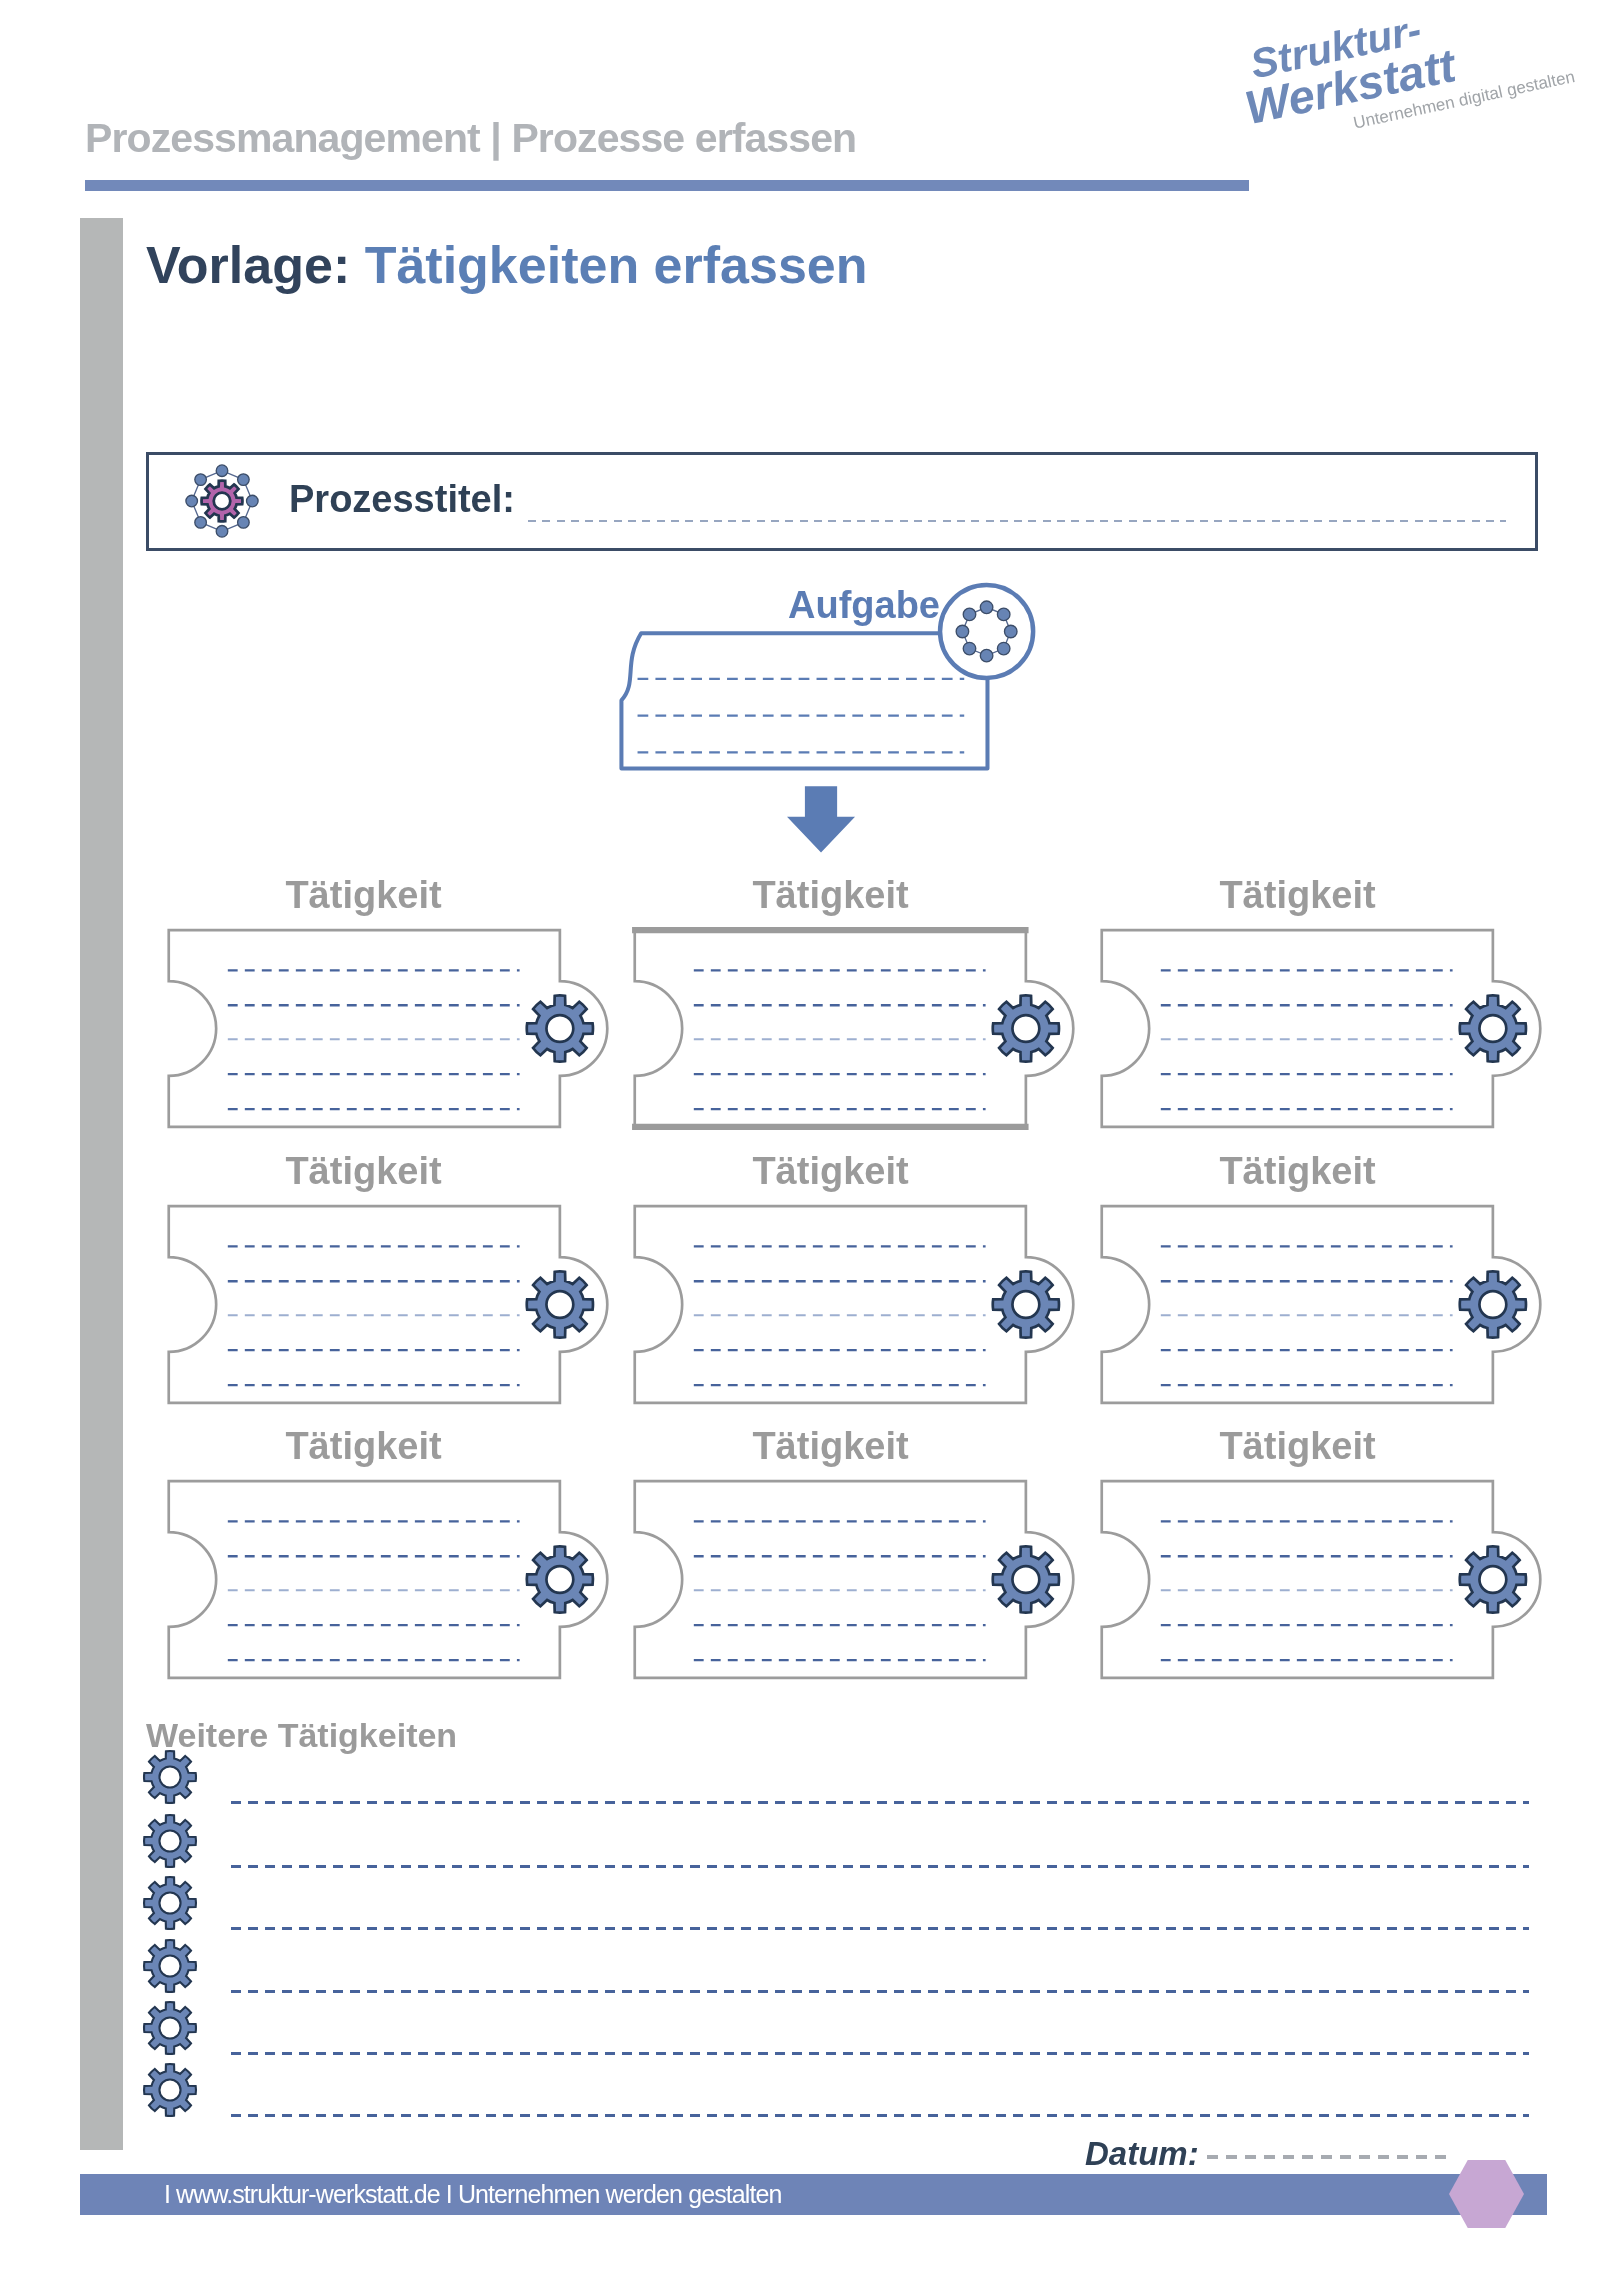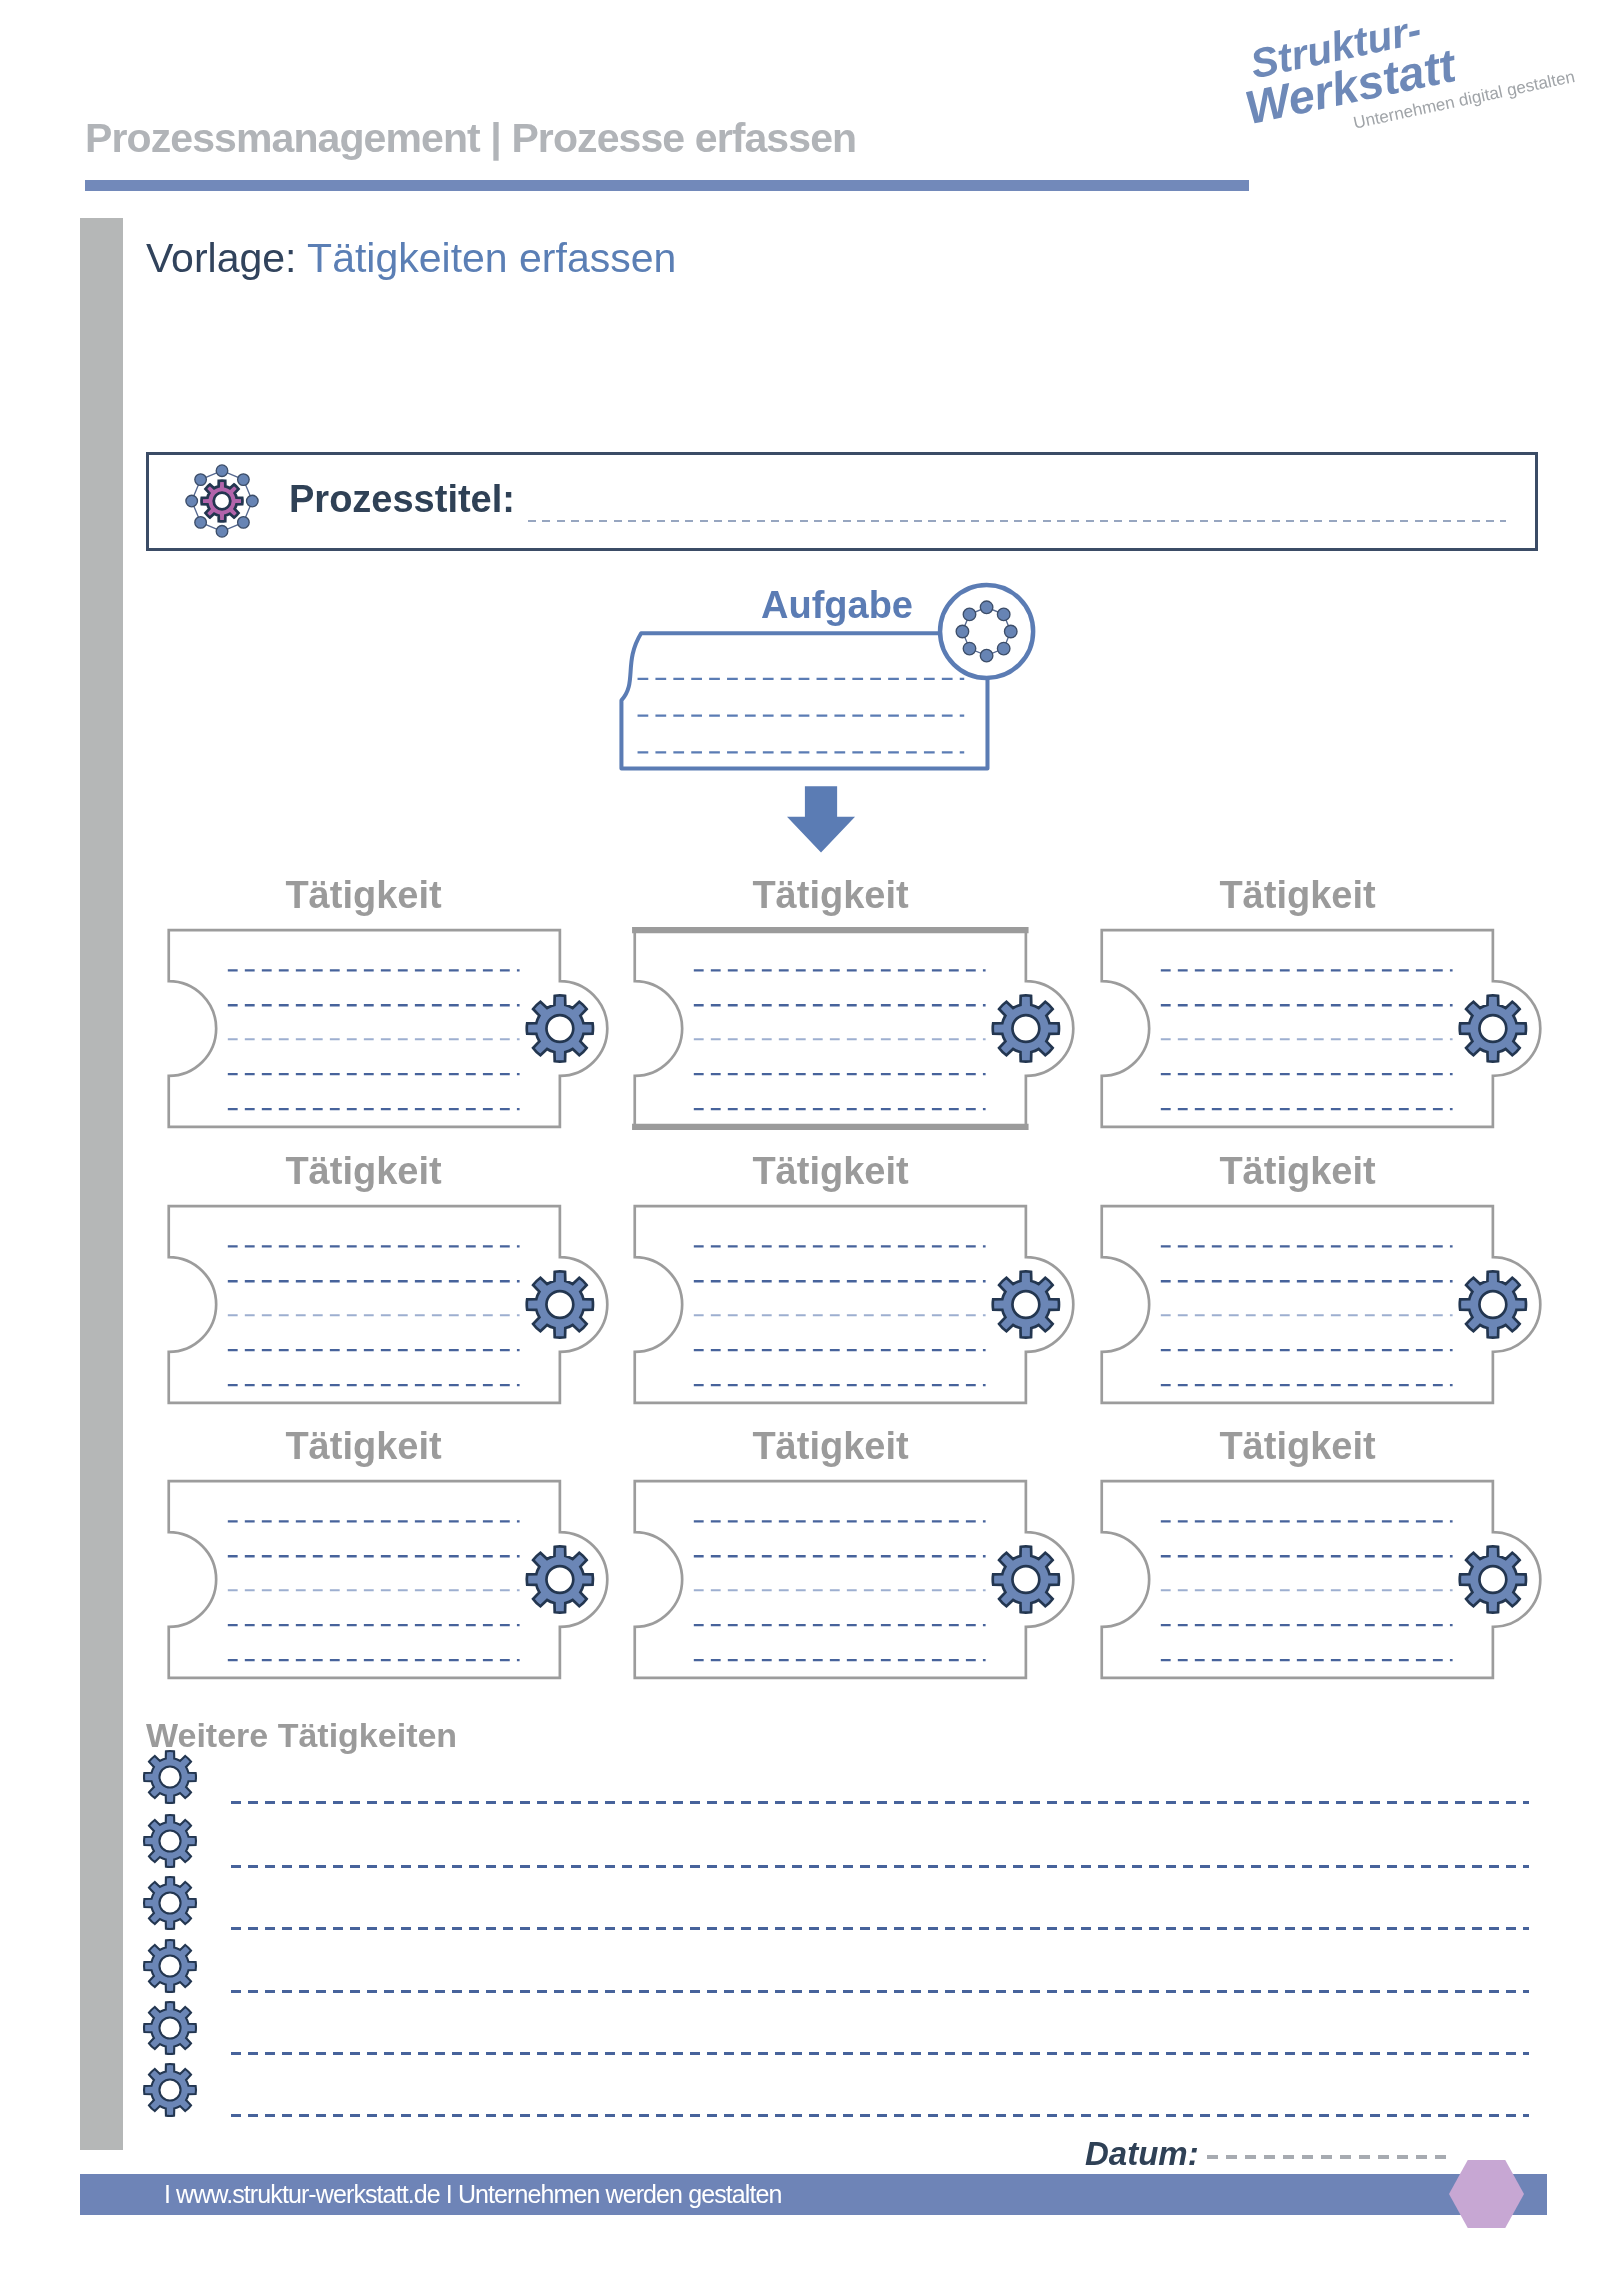--- a/index.html
+++ b/index.html
@@ -11,33 +11,33 @@
   .divider{position:absolute;left:85px;top:180px;width:1164px;height:10.7px;background:#7289ba;}
   .logo{position:absolute;left:1229px;top:47px;width:340px;transform:rotate(-12deg);transform-origin:left top;color:#6e89b8;}
   .logo-l1{font-size:41px;font-weight:bold;font-style:italic;margin-left:18px;line-height:45px;}
   .logo-l2{font-size:47px;font-weight:bold;font-style:italic;margin-left:3.6px;line-height:48px;margin-top:-5.4px;}
   .logo-tag{font-size:17px;color:#a0a4a8;margin-left:106px;margin-top:3.6px;}
 
   
   .leftbar{position:absolute;left:80px;top:218px;width:43px;height:1932px;background:#b5b7b7;}
 
   
-  .page-title{position:absolute;left:146px;top:235px;font-size:41px;font-weight:normal;white-space:nowrap;}
+  .page-title{position:absolute;left:146px;top:235px;font-size:52px;font-weight:bold;white-space:nowrap;}
   .tp{color:#31435c;}
   .ta{color:#5b7fb5;}
   .desc{position:absolute;left:146px;top:310px;width:1424px;font-size:30px;font-style:italic;color:#5b7cb4;line-height:43px;}
 
   
   .pbox{position:absolute;left:146px;top:452px;width:1392px;height:99px;border:3.6px solid #3b4c66;box-sizing:border-box;background:#fff;}
   .picon{position:absolute;left:181px;top:460px;width:82px;height:82px;overflow:visible;}
   .plabel{position:absolute;left:289px;top:478px;font-size:38px;font-weight:bold;color:#2f4156;}
   .pline{position:absolute;left:528px;top:520px;width:978px;height:1.8px;background:repeating-linear-gradient(90deg,#97a6c0 0 8px,transparent 8px 14.3px);}
 
   
-  .alabel{position:absolute;left:761px;top:584px;width:206px;font-size:38px;font-weight:bold;color:#5b7cb4;}
+  .alabel{position:absolute;left:761px;top:584px;width:206px;text-align:center;font-size:38px;font-weight:bold;color:#5b7cb4;}
   .asvg{position:absolute;left:591px;top:573px;width:537px;height:287px;overflow:visible;}
   .atk{fill:#fff;stroke:#5b7cb4;stroke-width:4.5;stroke-linejoin:round;}
   .awl line{stroke:#5b7cb4;stroke-width:2.5;stroke-dasharray:12 8;}
   .acirc{fill:#fff;stroke:#5b7cb4;stroke-width:5;}
   .octo{fill:none;stroke:#55688f;stroke-width:1.5;}
   .dot{fill:#6784b4;stroke:#3c4d68;stroke-width:1.5;}
   .arrow{fill:#5b7cb4;}
 
   
   .ticket{position:absolute;width:469px;height:219px;overflow:visible;}

